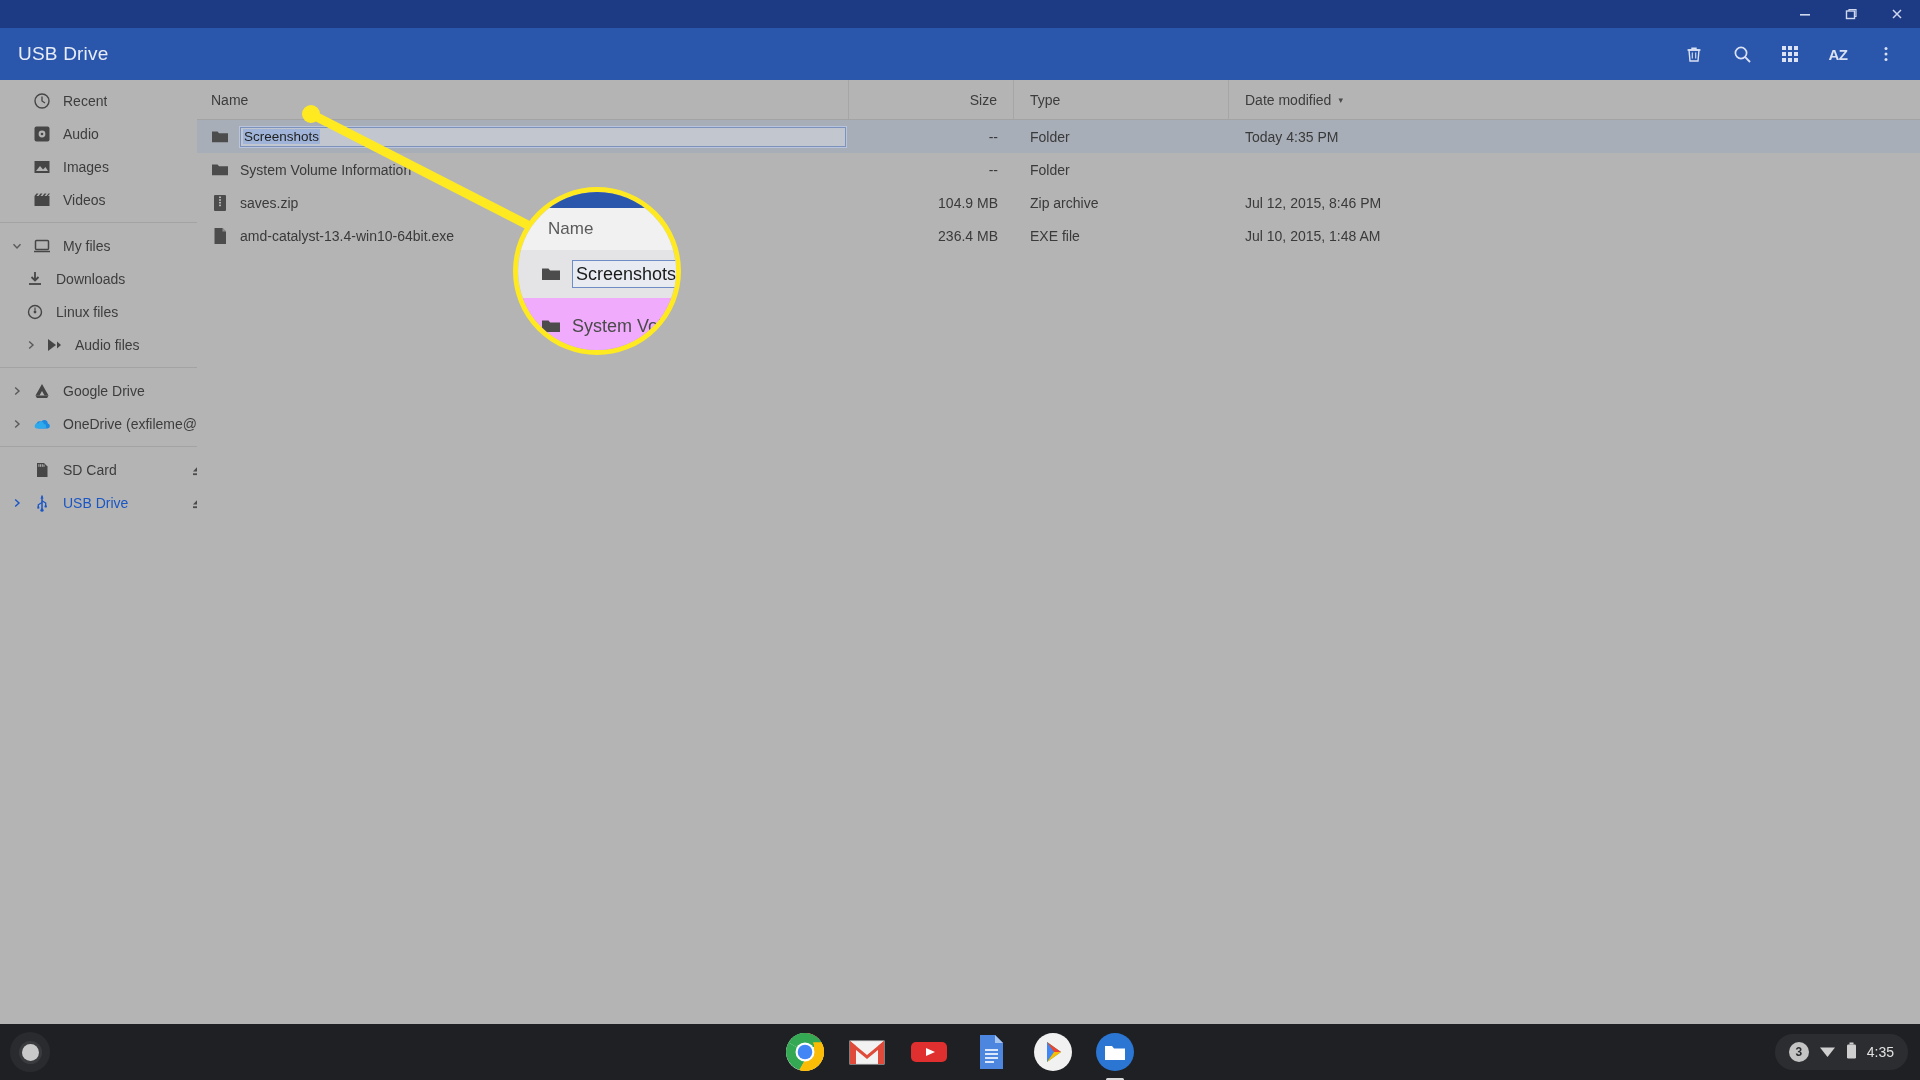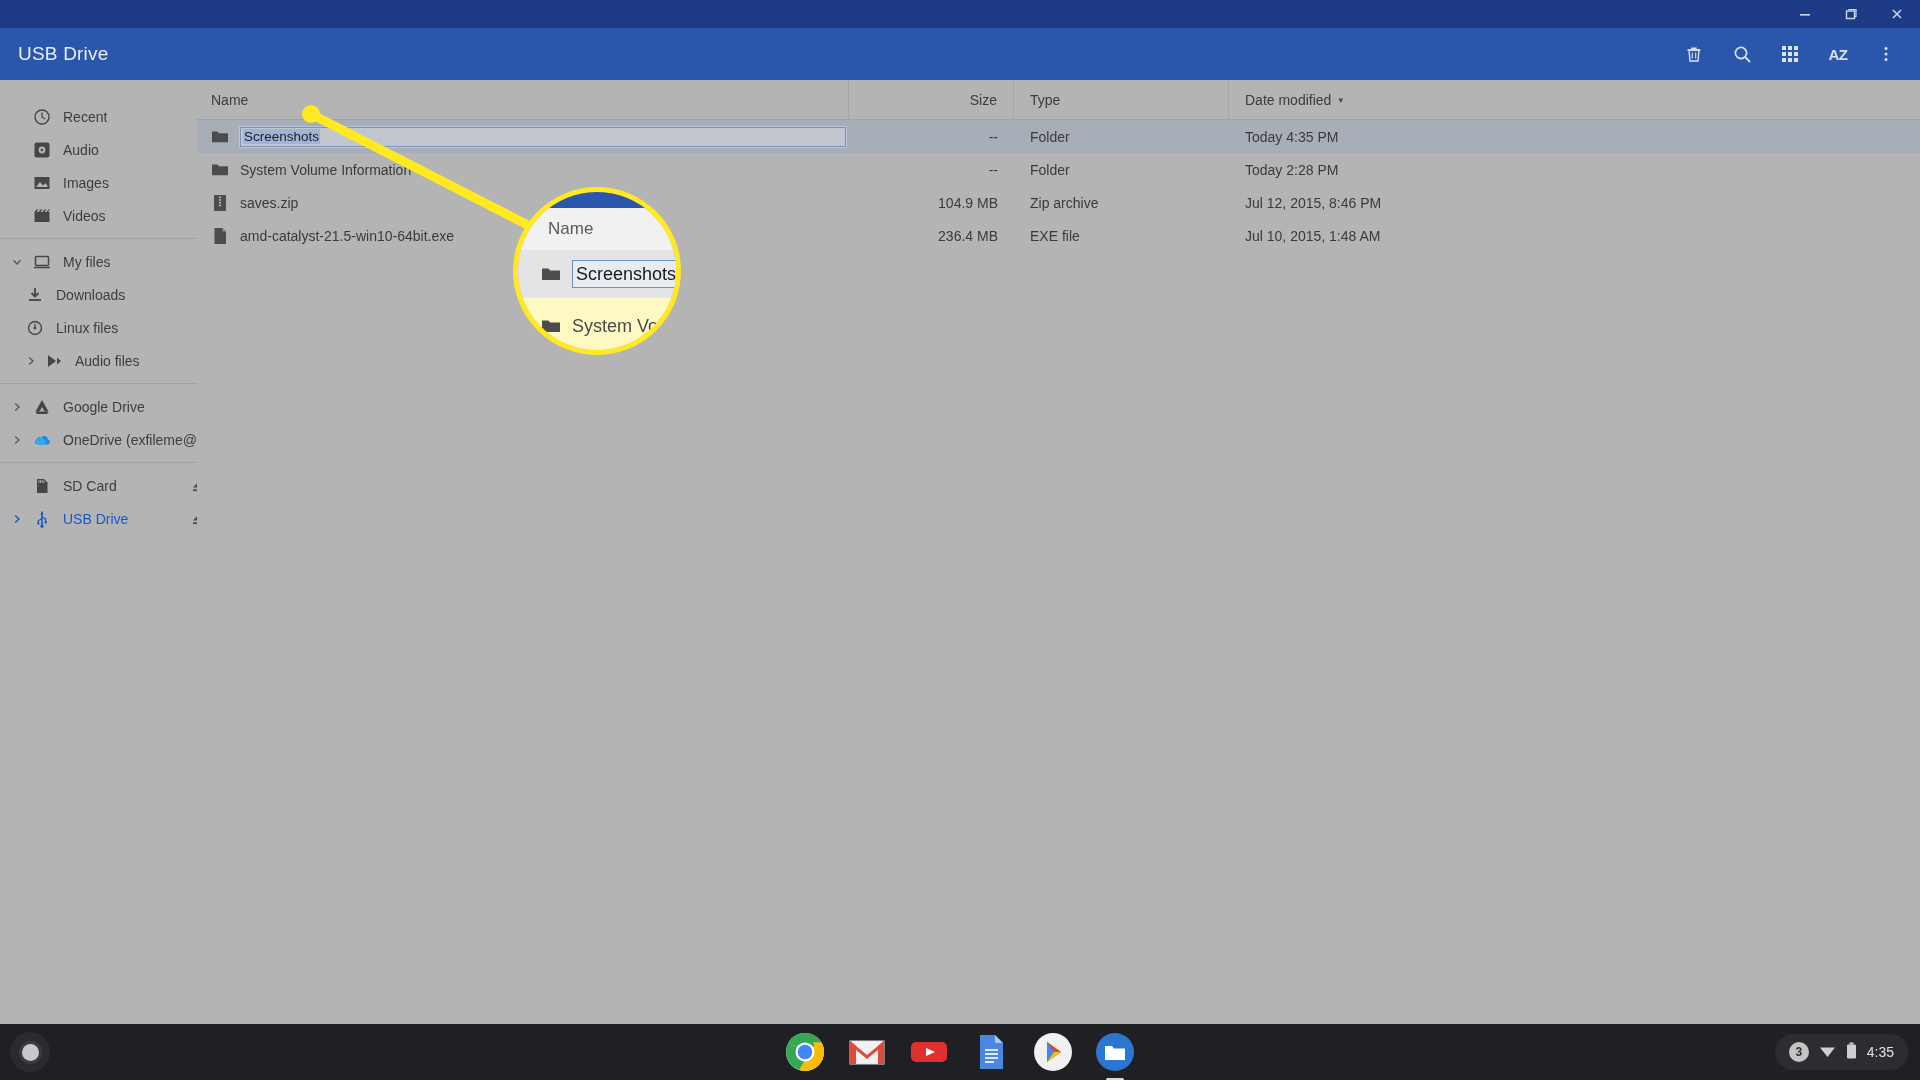--- a/index.html
+++ b/index.html
@@ -46,21 +46,21 @@
     display: flex; align-items: center; justify-content: center;
     color: #dbe2f3;
   }
   .azlabel {
     font-size: 15px; font-weight: 700; letter-spacing: -0.5px;
     color: #dbe2f3;
   }
 
   
   .sidebar {
-    position: absolute; left: 0; top: 96px;
+    position: absolute; left: 0; top: 80px;
     width: 222px; height: 944px;
     background: #b4b4b4;
     border-right: 1px solid #a5a5a5;
     padding-top: 4px;
   }
   .side-item {
     position: relative;
     height: 33px;
     display: flex; align-items: center;
     color: #3d3d3d;
@@ -161,21 +161,21 @@
     overflow: hidden;
     background: #b4b4b4;
   }
   .mag-inner { position: absolute; left: 0; top: 0; width: 168px; height: 168px; }
   .mag-blue  { position: absolute; left: 0; top: -6px; width: 168px; height: 22px; background: #2a56ac; }
   .mag-head  { position: absolute; left: 0; top: 16px; width: 168px; height: 42px; background: #f1f1f1;
                display: flex; align-items: center; padding-left: 30px;
                font-size: 17px; color: #5a5a5a; }
   .mag-r1    { position: absolute; left: 0; top: 58px; width: 168px; height: 48px; background: #e4e4e6;
                display: flex; align-items: center; padding-left: 22px; }
-  .mag-r2    { position: absolute; left: 0; top: 106px; width: 168px; height: 56px; background: #fef9c3;
+  .mag-r2    { position: absolute; left: 0; top: 106px; width: 168px; height: 56px; background: #f0abfc;
                display: flex; align-items: center; padding-left: 22px; }
   .mag-ficon { width: 22px; height: 22px; margin-right: 10px; flex: 0 0 22px; color: #4c4c4c; }
   .mag-input {
     border: 1px solid #6f8cc4;
     background: #e8ecf2;
     height: 28px;
     display: flex; align-items: center;
     padding: 0 3px;
     font-size: 18px; color: #1a1a1a;
     width: 140px;
@@ -480,21 +480,20 @@
           <div class="cell c-name">
             <span class="ficon">
               <svg width="18" height="18" viewBox="0 0 18 18">
                 <path d="M1 3.5 h5.6 l1.4 1.8 H17 v9 H1 z" fill="currentColor"></path>
               </svg>
             </span>
             <span>System Volume Information</span>
           </div>
           <div class="cell c-size">--</div>
           <div class="cell c-type">Folder</div>
-          <div class="cell c-date">Today 2:28 PM</div>
         </div>
         <div class="row">
           <div class="cell c-name">
             <span class="ficon">
               <svg width="18" height="18" viewBox="0 0 18 18">
                 <rect x="3" y="1" width="12" height="16" rx="1" fill="currentColor"></rect>
                 <g fill="#b4b4b4">
                   <rect x="8" y="2.5" width="2" height="1.6"></rect>
                   <rect x="8" y="5.2" width="2" height="1.6"></rect>
                   <rect x="8" y="7.9" width="2" height="1.6"></rect>
@@ -509,21 +508,21 @@
           <div class="cell c-date">Jul 12, 2015, 8:46 PM</div>
         </div>
         <div class="row">
           <div class="cell c-name">
             <span class="ficon">
               <svg width="18" height="18" viewBox="0 0 18 18">
                 <path d="M3.5 1 h8 l3.5 3.5 V17 h-11.5 z" fill="currentColor"></path>
                 <path d="M11.5 1 l3.5 3.5 h-3.5 z" fill="#8f8f8f"></path>
               </svg>
             </span>
-            <span>amd-catalyst-21.5-win10-64bit.exe</span>
+            <span>amd-catalyst-13.4-win10-64bit.exe</span>
           </div>
           <div class="cell c-size">236.4 MB</div>
           <div class="cell c-type">EXE file</div>
           <div class="cell c-date">Jul 10, 2015, 1:48 AM</div>
         </div>
       </div>
   </div>
 
   <svg class="callout-line">
     <line x1="313" y1="115" x2="600" y2="262" stroke="#ffe920" stroke-width="9"></line>

